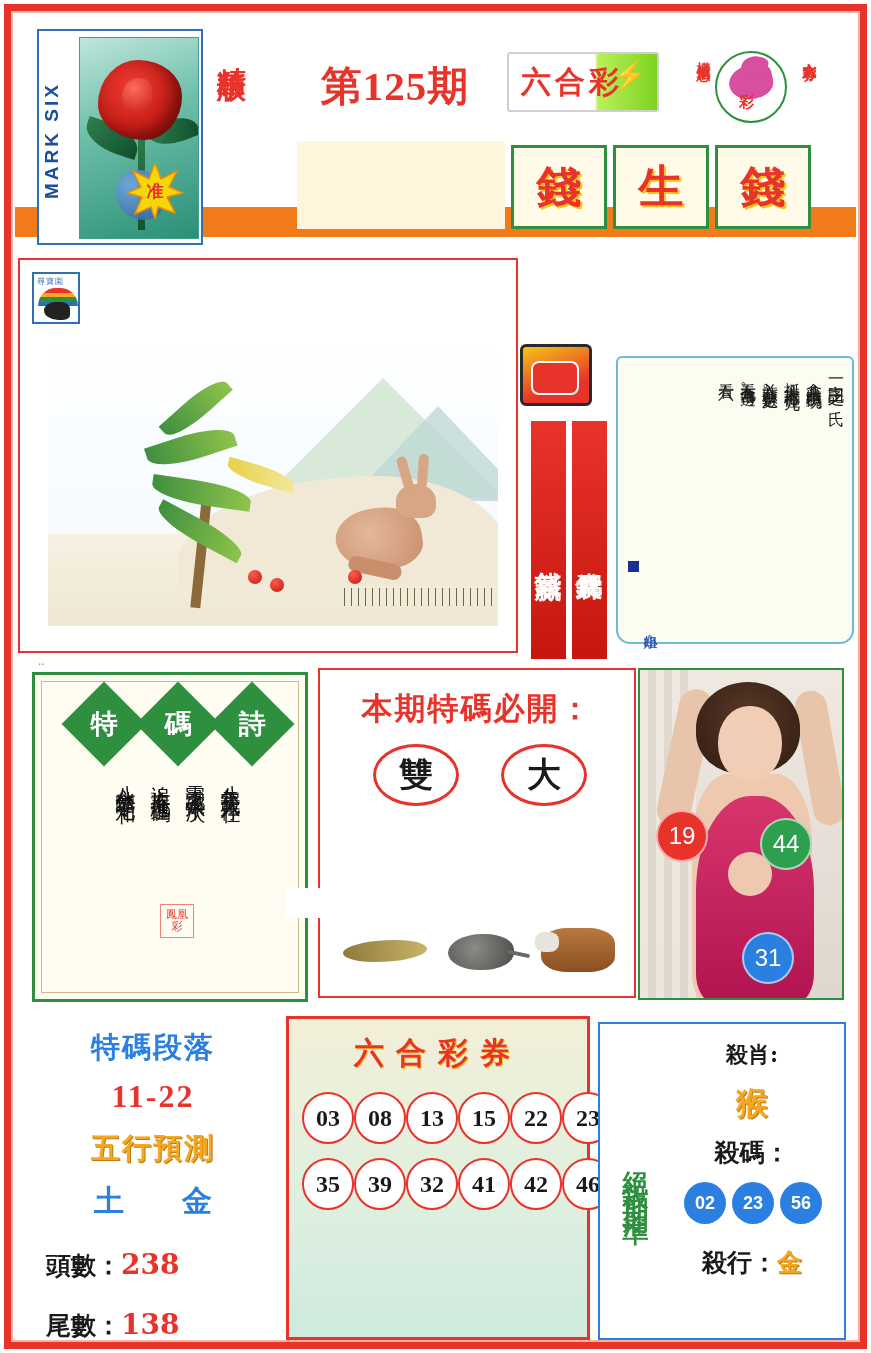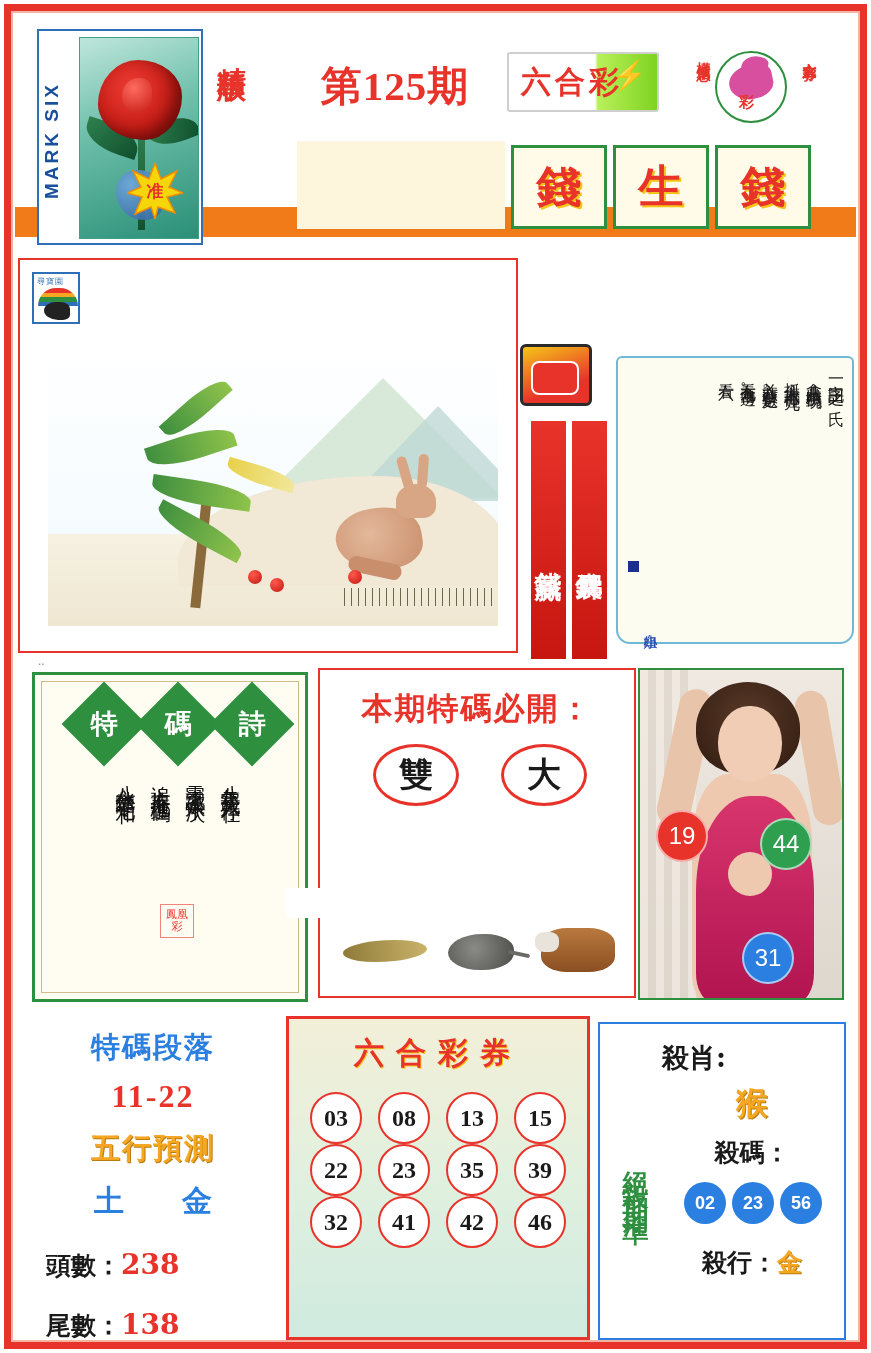--- a/index.html
+++ b/index.html
@@ -675,21 +675,22 @@
     font-weight: bold;
     font-family: "DejaVu Serif", serif;
     letter-spacing: 12px;
     margin-top: 14px;
     text-shadow: 1px 1px 0 #f5c518;
   }
   .grid-nums {
     margin: 18px auto 0;
     width: 272px;
     display: grid;
-    grid-template-columns: repeat(4, 1fr);
+    grid-template-columns: repeat(6, 1fr);
+    row-gap: 14px;
   }
   .num-ball {
     width: 52px; height: 52px;
     margin: 0 auto;
     border-radius: 50%;
     border: 2px solid #e8332a;
     background: #ffffff;
     display: flex; align-items: center; justify-content: center;
     color: #1a1a1a;
     font-size: 24px;
@@ -712,22 +713,22 @@
     writing-mode: vertical-rl;
     color: #2e8f3f;
     font-size: 26px;
     font-weight: bold;
     letter-spacing: 12px;
     font-family: "DejaVu Serif", serif;
     text-align: center;
   }
   .br-line1 {
     position: absolute; left: 62px; top: 16px; width: 180px;
-    color: #1a1a1a; font-size: 27px; font-weight: bold;
-    font-family: "DejaVu Serif", serif; 
+    color: #1a1a1a; font-size: 22px; font-weight: bold;
+    font-family: "DejaVu Serif", serif; text-align: center;
   }
   .br-zodiac {
     position: absolute; left: 62px; top: 58px; width: 180px;
     color: #f5a623; font-size: 32px; font-weight: bold;
     font-family: "DejaVu Serif", serif; text-align: center;
     text-shadow: 1px 1px 0 #b97c10;
   }
   .br-line2 {
     position: absolute; left: 62px; top: 112px; width: 180px;
     color: #1a1a1a; font-size: 25px; font-weight: bold;

